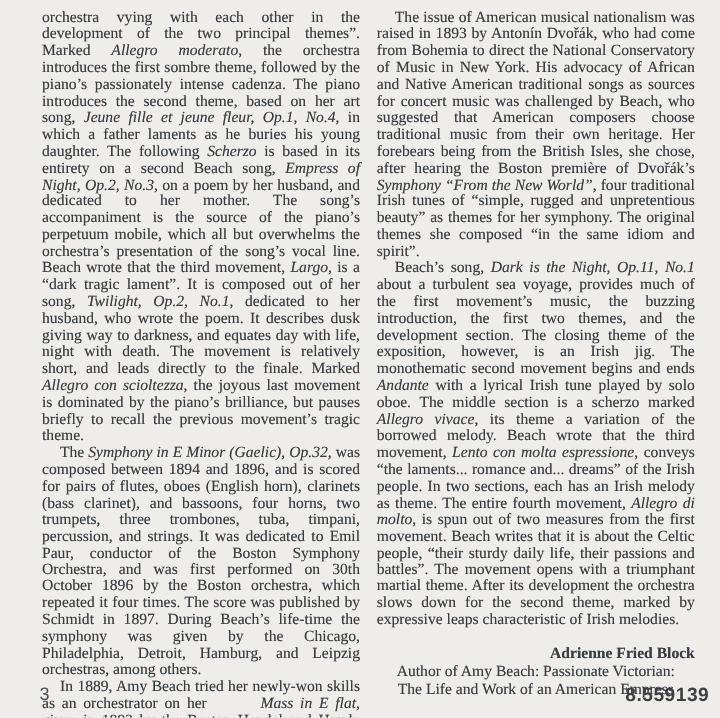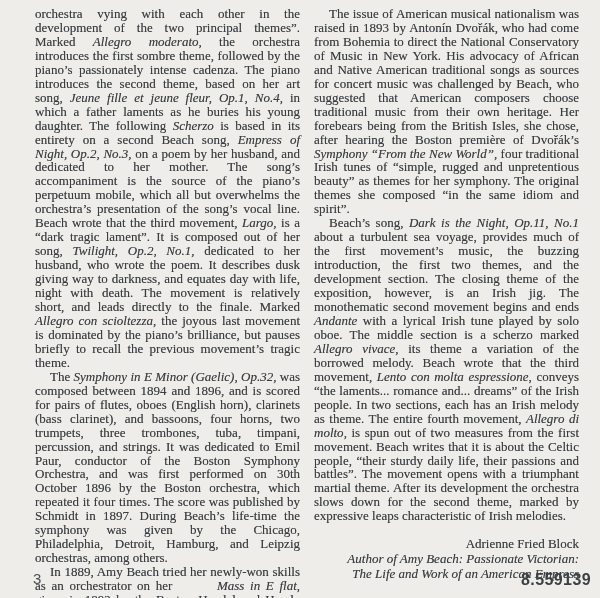--- a/index.html
+++ b/index.html
@@ -31,28 +31,28 @@
     text-align: justify;
     text-shadow: 0 0 0.4px rgba(58,62,66,0.55);
   }
   .para { margin: 0; }
   .para.indent { text-indent: 15px; }
   .signature {
     margin-top: 13px;
     text-align: right;
   }
   .signature .author {
-    font-weight: normal;
+    font-weight: bold;
     font-size: 13px;
     line-height: 15px;
   }
   .signature .credit {
-    font-style: italic;
     font-size: 13px;
     line-height: 15px;
+    text-align: center;
   }
   .page-number {
     position: absolute;
     left: 33px;
     bottom: 11px;
     font-family: "Liberation Sans", sans-serif;
     font-size: 15px;
     font-weight: 500;
     color: #4c4f52;
   }

